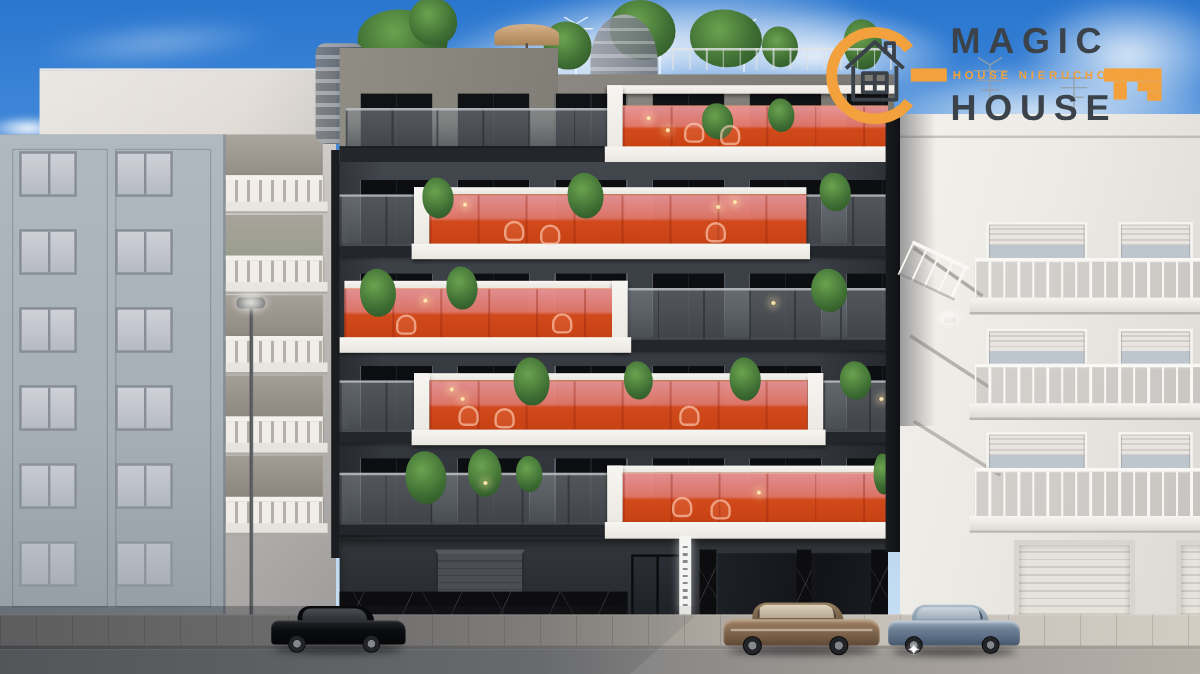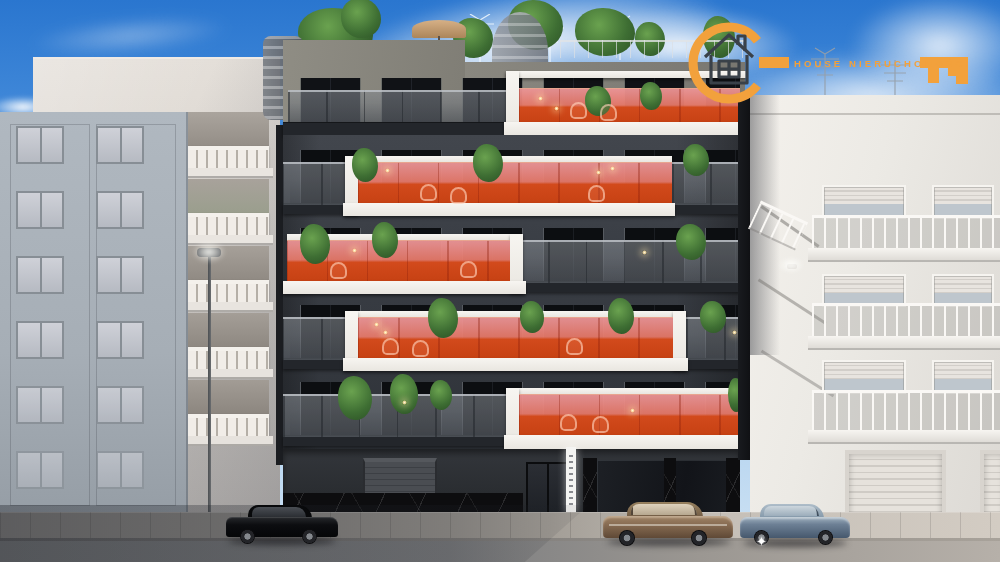--- a/index.html
+++ b/index.html
@@ -332,15 +332,17 @@
       <path d="M94 56 V72 M84 64 H104"></path>
     </g>
     <g fill="#F2A13C">
       <rect x="124" y="52" width="30" height="11"></rect>
       <rect x="285" y="52" width="48" height="11"></rect>
       <rect x="293" y="63" width="11" height="15"></rect>
       <rect x="313" y="63" width="20" height="8"></rect>
       <rect x="321" y="71" width="12" height="8"></rect>
     </g>
   </svg>
+  <div class="logo-word" style="left:792px;top:20px;">MAGIC</div>
   <div class="logo-tag" style="left:794px;top:59px;">HOUSE NIERUCHOMOŚCI</div>
+  <div class="logo-word" style="left:792px;top:76px;">HOUSE</div>
 
 </div>
 
 </body></html>

